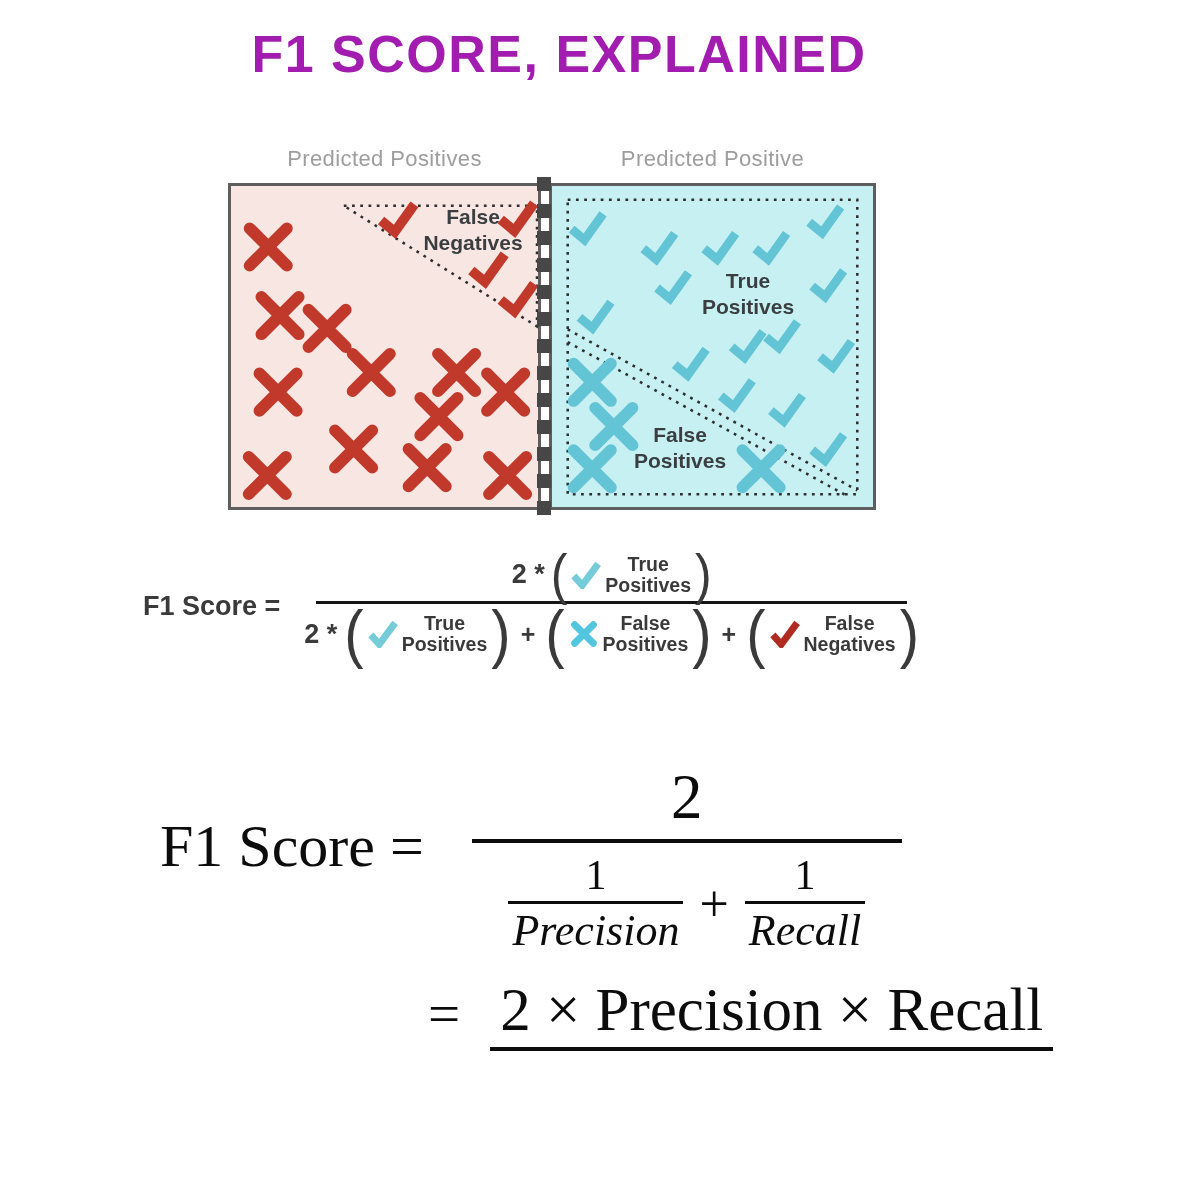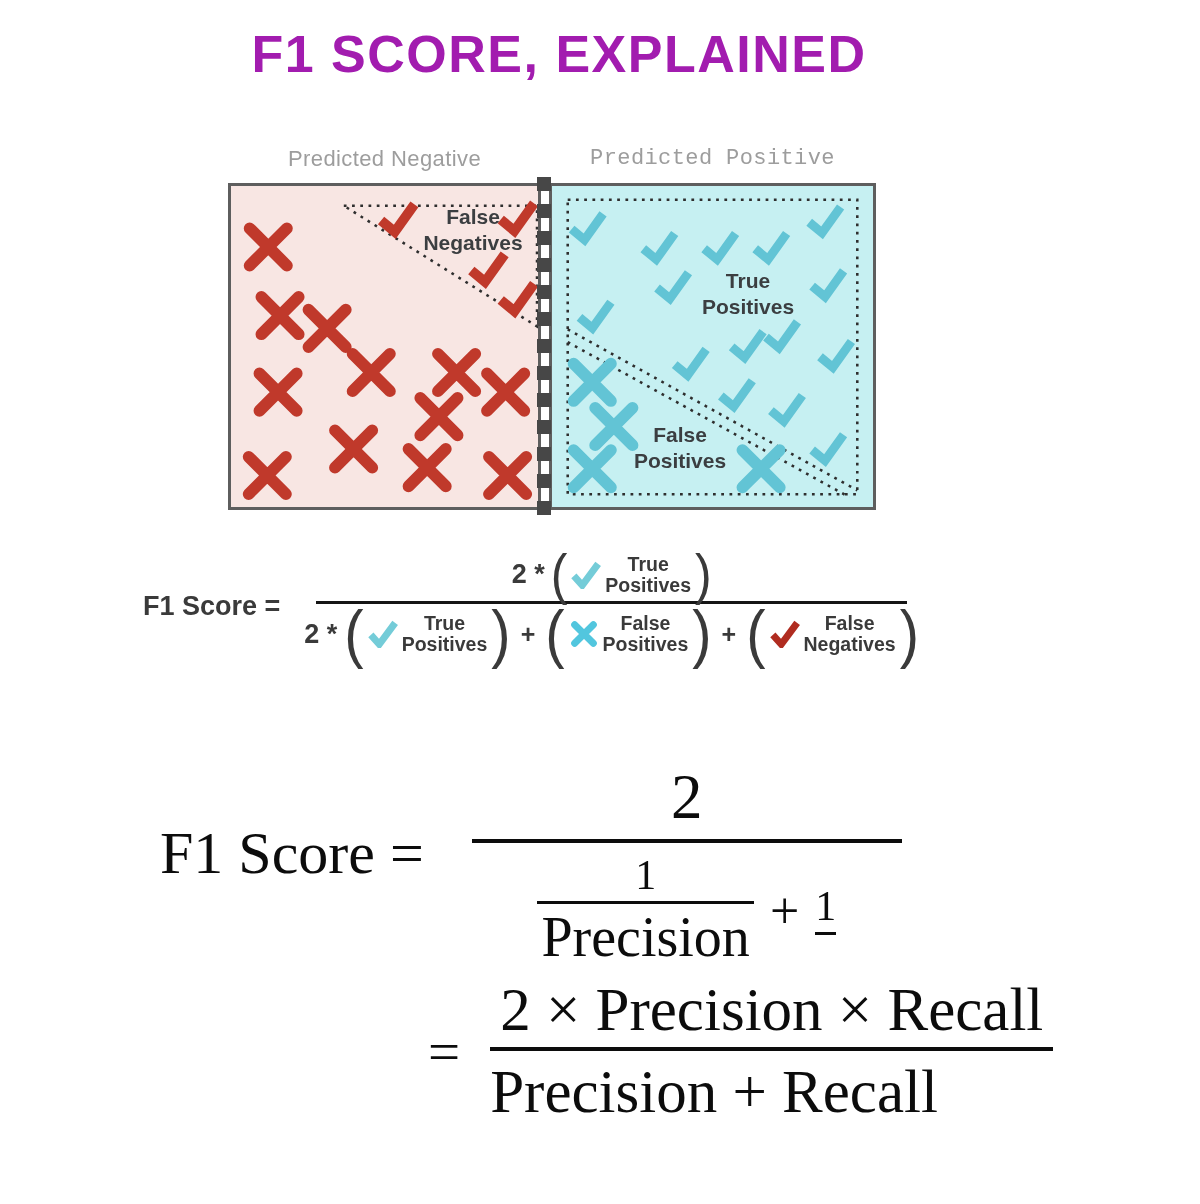--- a/index.html
+++ b/index.html
@@ -4,21 +4,21 @@
 <style>
   html,body{margin:0;padding:0;background:#ffffff;}
   .page{position:relative;width:1200px;height:1204px;background:#ffffff;overflow:hidden;
         font-family:"Liberation Sans",sans-serif;}
 
   .title{position:absolute;top:24px;left:0;width:1118px;margin:0;text-align:center;
          font-size:52px;font-weight:800;letter-spacing:1.5px;color:#a21caf;}
 
   .hdr{position:absolute;top:146px;font-size:22px;color:#9d9d9d;letter-spacing:.4px;text-align:center;}
   .hdr-left{left:228px;width:313px;}
-  .hdr-right{left:549px;width:327px;font-family:Liberation Mono, monospace;}
+  .hdr-right{left:549px;width:327px;}
 
   .matrix{position:absolute;left:228px;top:183px;width:648px;height:327px;}
   .panel{position:absolute;top:0;height:327px;border:3px solid #5e5e5e;box-sizing:border-box;}
   .panel-left{left:0;width:313px;background:#f8e6e3;}
   .panel-right{left:321px;width:327px;background:#c6f0f2;}
   .panel-svg{position:absolute;left:0;top:0;width:100%;height:100%;}
   .divider{position:absolute;left:309px;top:-6px;width:14px;height:339px;z-index:4;
            background:repeating-linear-gradient(to bottom,#474747 0 14px,transparent 14px 27px);}
   .zone-label{position:absolute;width:150px;text-align:center;font-weight:700;font-size:21px;
               line-height:26px;color:#3b3e41;}
@@ -47,37 +47,37 @@
   .serif{font-family:"Liberation Serif",serif;color:#0c0c0c;}
   .serif-a{position:absolute;left:160px;top:758px;display:flex;align-items:center;gap:48px;}
   .sa-lhs{font-size:60px;position:relative;top:-10px;white-space:nowrap;}
   .frac-a{display:flex;flex-direction:column;align-items:center;min-width:430px;}
   .fa-num{font-size:63px;line-height:1.25;margin-bottom:2px;}
   .bar{align-self:stretch;height:4px;background:#0c0c0c;}
   .fa-den{display:flex;align-items:center;gap:16px;margin-top:10px;}
   .mini{display:inline-flex;flex-direction:column;align-items:center;}
   .mini-num{font-size:42px;line-height:1.05;}
   .mini-bar{align-self:stretch;height:3px;background:#0c0c0c;margin:4px 0 3px 0;}
-  .mini-den{font-size:56px;line-height:1.1;padding:0 4px;}
+  .mini-den{font-size:44px;line-height:1.1;padding:0 4px;font-style:italic;}
   .sa-plus{font-size:52px;}
 
   .serif-b{position:absolute;left:428px;top:975px;display:flex;align-items:center;gap:30px;}
   .sb-eq{font-size:57px;}
   .frac-b{display:flex;flex-direction:column;align-items:flex-start;}
   .fb-num{font-size:61px;line-height:1.15;padding:0 10px;margin-bottom:2px;white-space:nowrap;}
   .fb-den{font-size:61px;line-height:1.15;margin-top:6px;white-space:nowrap;}
 </style>
 </head>
 <body>
 
 <div class="page">
 
   <h1 class="title">F1 SCORE, EXPLAINED</h1>
 
-  <div class="hdr hdr-left">Predicted Negative</div>
+  <div class="hdr hdr-left">Predicted Positives</div>
   <div class="hdr hdr-right">Predicted Positive</div>
 
   <div class="matrix">
     <div class="panel panel-left">
       <svg class="panel-svg" viewBox="0 0 313 327">
           <polygon points="115,20 312,20 312,143" fill="none" stroke="#2e2e2e" stroke-width="2.6" stroke-dasharray="2.8 5.6"></polygon>
           <path d="M 153 35.04 L 166.94 46.6 L 187 18.55" fill="none" stroke="#c0392b" stroke-width="10"></path>
           <path d="M 275 34.04 L 288.94 45.6 L 309 17.55" fill="none" stroke="#c0392b" stroke-width="10"></path>
           <path d="M 245 86.04 L 258.94 97.6 L 279 69.55" fill="none" stroke="#c0392b" stroke-width="10"></path>
           <path d="M 275 116.04 L 288.94 127.6 L 309 99.55" fill="none" stroke="#c0392b" stroke-width="10"></path>
@@ -205,27 +205,27 @@
       <div class="fa-den">
         <span class="mini">
           <span class="mini-num">1</span>
           <span class="mini-bar"></span>
           <span class="mini-den">Precision</span>
         </span>
         <span class="sa-plus">+</span>
         <span class="mini">
           <span class="mini-num">1</span>
           <span class="mini-bar"></span>
+          <span class="mini-den">Recall</span>
         </span>
       </div>
     </div>
   </div>
 
   <div class="serif serif-b">
     <div class="sb-eq">=</div>
     <div class="frac-b">
       <div class="fb-num">2 × Precision × Recall</div>
       <div class="bar"></div>
-      <div class="fb-den">Precision + Recall</div>
     </div>
   </div>
 
 </div>
 
 </body></html>

